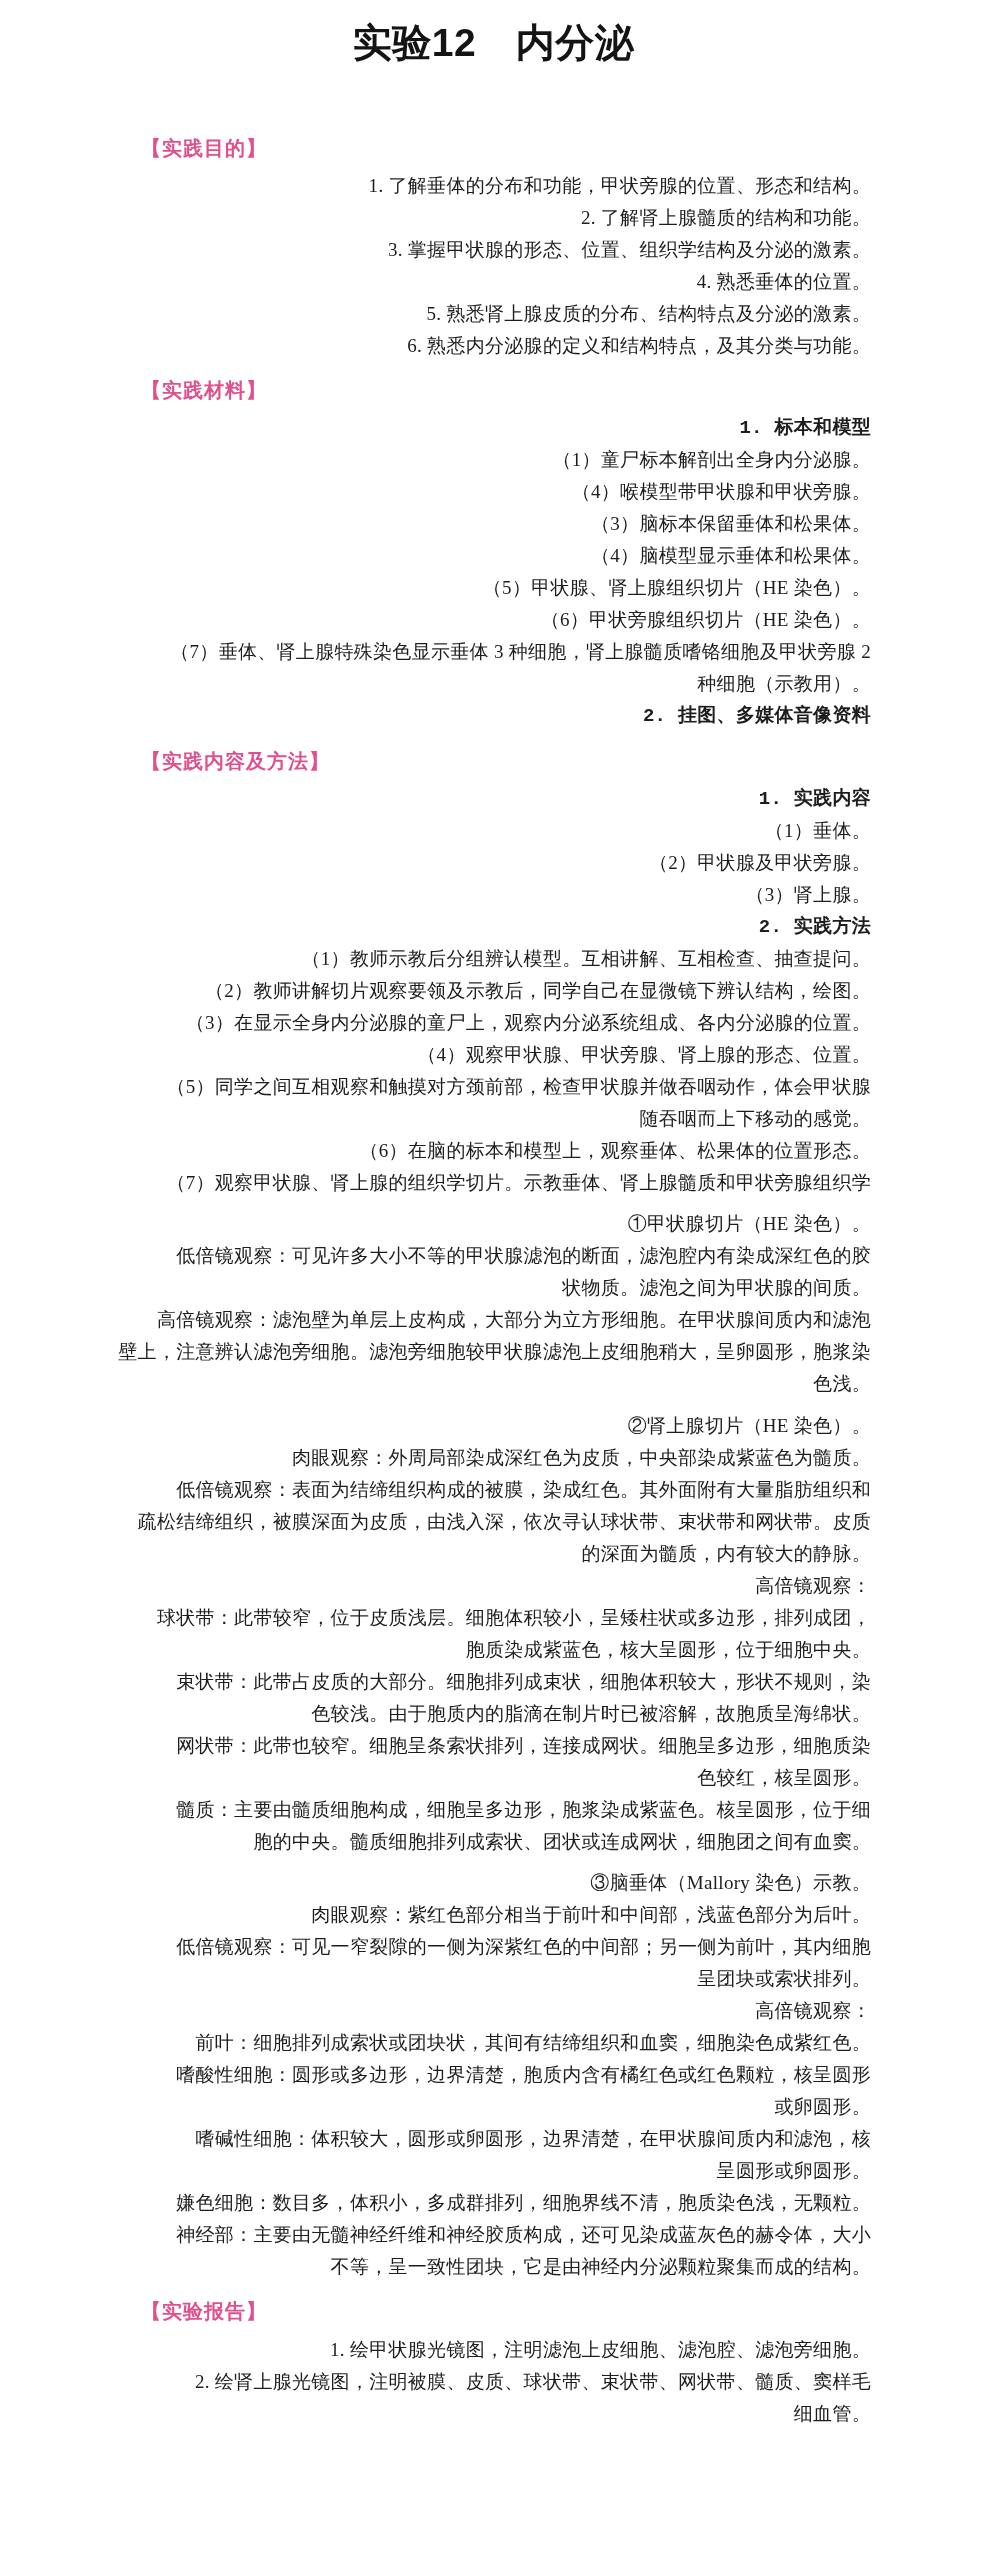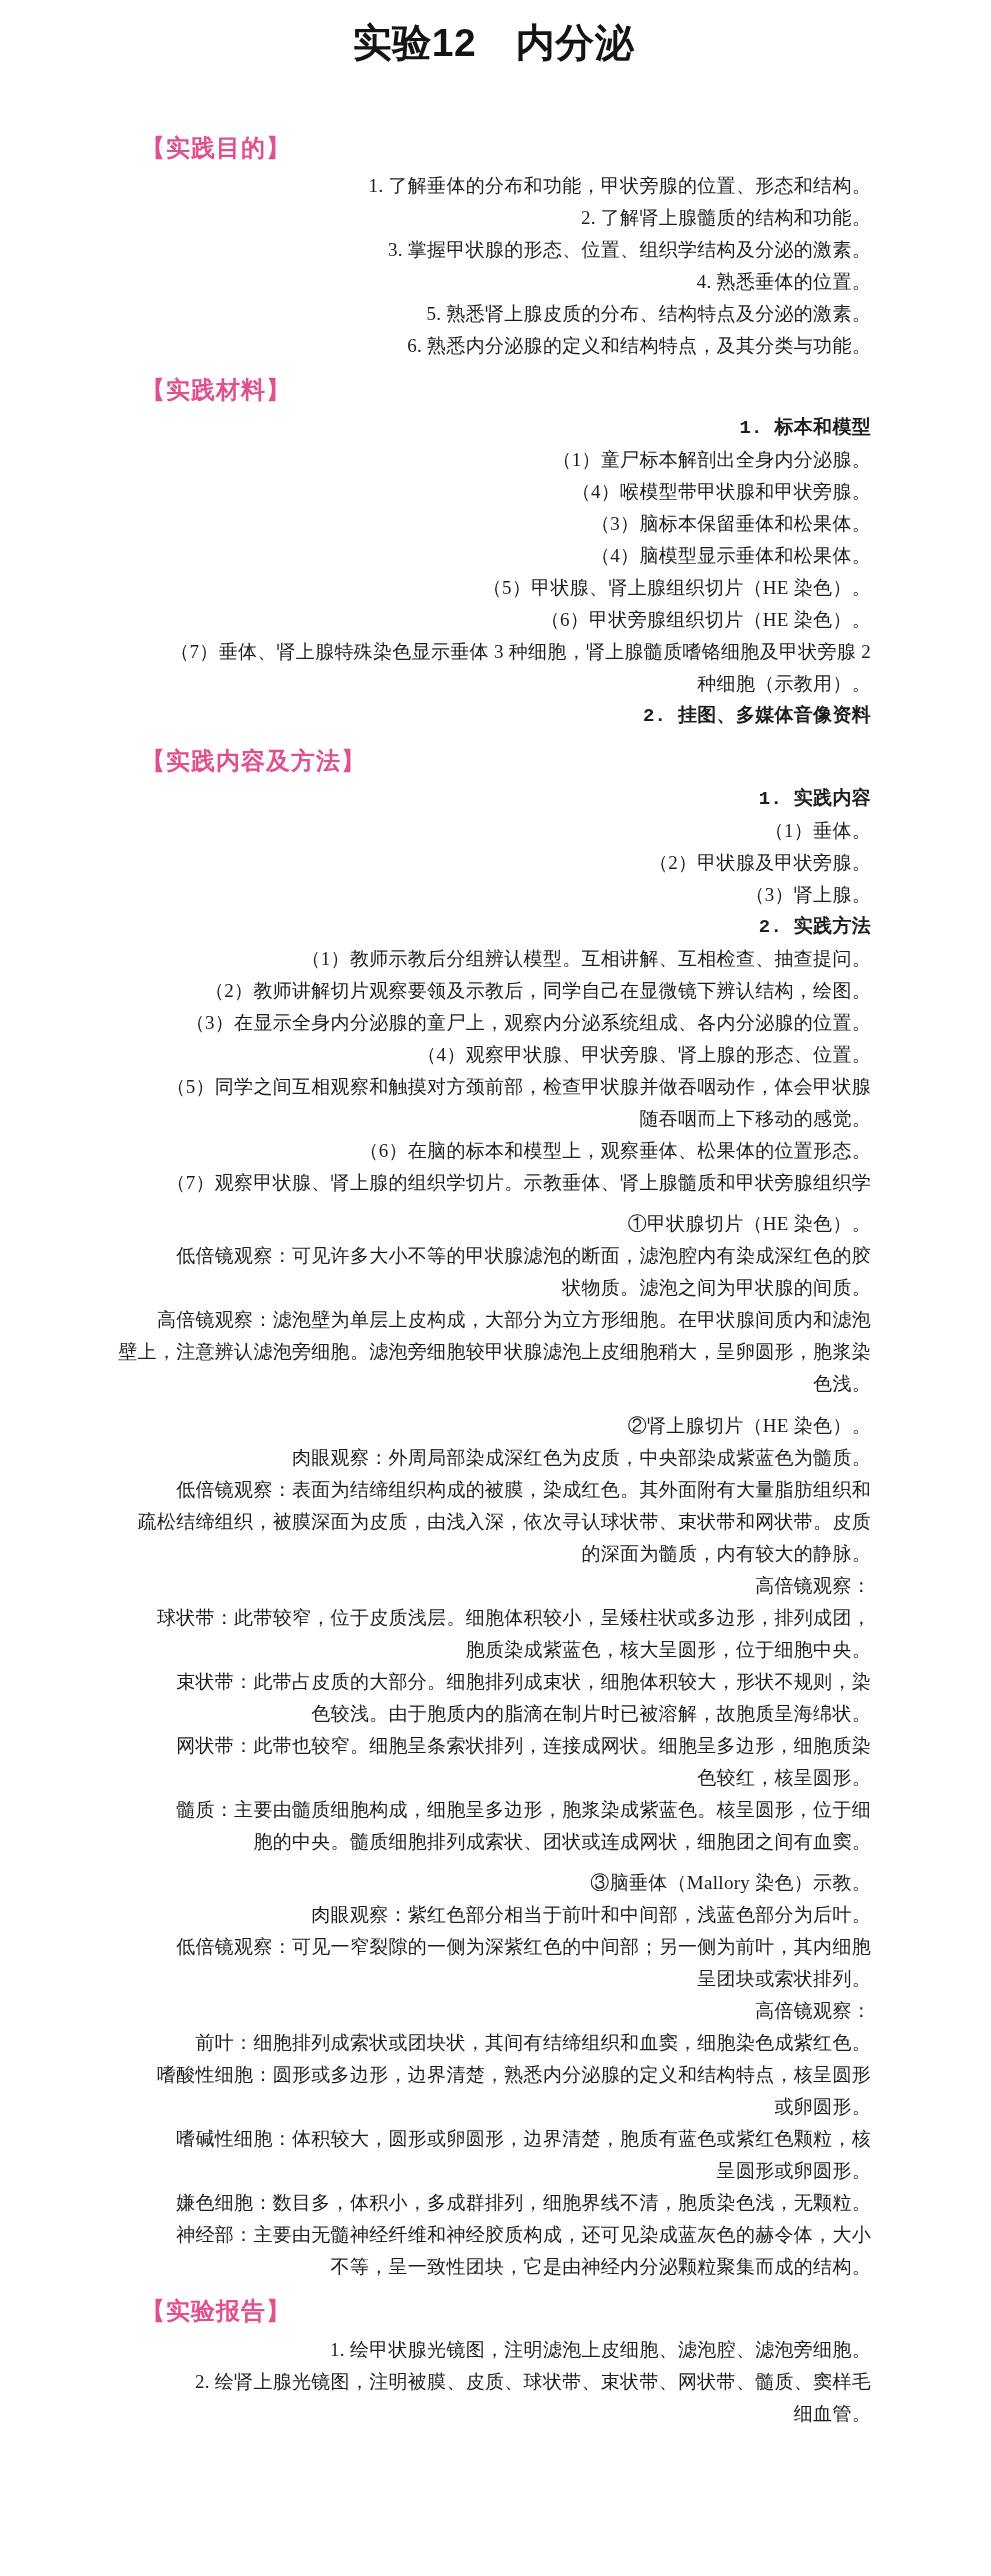--- a/index.html
+++ b/index.html
@@ -21,23 +21,23 @@
     font-family: "Liberation Sans", "DejaVu Sans", sans-serif;
     font-weight: 900;
     font-size: 39px;
     color: #141414;
     text-align: center;
     margin: 0 0 65px 0;
     letter-spacing: 0.5px;
     white-space: nowrap;
   }
   .sec-heading {
-    font-family: Liberation Serif, serif;
+    font-family: Liberation Sans, sans-serif;
     font-weight: 700;
-    font-size: 24px;
+    font-size: 20px;
     line-height: 27px;
     color: var(--accent, #e0508e);
     margin: 15.5px 0 8.2px 25px;
     letter-spacing: 1px;
     white-space: nowrap;
   }
   .para { margin: 0; text-align: right; }
   .para.sub { margin-top: 9.3px; }
   .line {
     font-size: 19px;
@@ -195,25 +195,25 @@
         <div class="line first">低倍镜观察：可见一窄裂隙的一侧为深紫红色的中间部；另一侧为前叶，其内细胞</div>
         <div class="line">呈团块或索状排列。</div>
       </div>
       <div class="para">
         <div class="line first">高倍镜观察：</div>
       </div>
       <div class="para">
         <div class="line first">前叶：细胞排列成索状或团块状，其间有结缔组织和血窦，细胞染色成紫红色。</div>
       </div>
       <div class="para">
-        <div class="line first">嗜酸性细胞：圆形或多边形，边界清楚，熟悉内分泌腺的定义和结构特点，核呈圆形</div>
+        <div class="line first">嗜酸性细胞：圆形或多边形，边界清楚，胞质内含有橘红色或红色颗粒，核呈圆形</div>
         <div class="line">或卵圆形。</div>
       </div>
       <div class="para">
-        <div class="line first">嗜碱性细胞：体积较大，圆形或卵圆形，边界清楚，胞质有蓝色或紫红色颗粒，核</div>
+        <div class="line first">嗜碱性细胞：体积较大，圆形或卵圆形，边界清楚，在甲状腺间质内和滤泡，核</div>
         <div class="line">呈圆形或卵圆形。</div>
       </div>
       <div class="para">
         <div class="line first">嫌色细胞：数目多，体积小，多成群排列，细胞界线不清，胞质染色浅，无颗粒。</div>
       </div>
       <div class="para">
         <div class="line first">神经部：主要由无髓神经纤维和神经胶质构成，还可见染成蓝灰色的赫令体，大小</div>
         <div class="line">不等，呈一致性团块，它是由神经内分泌颗粒聚集而成的结构。</div>
       </div>
       <div class="sec-heading">【实验报告】</div>

